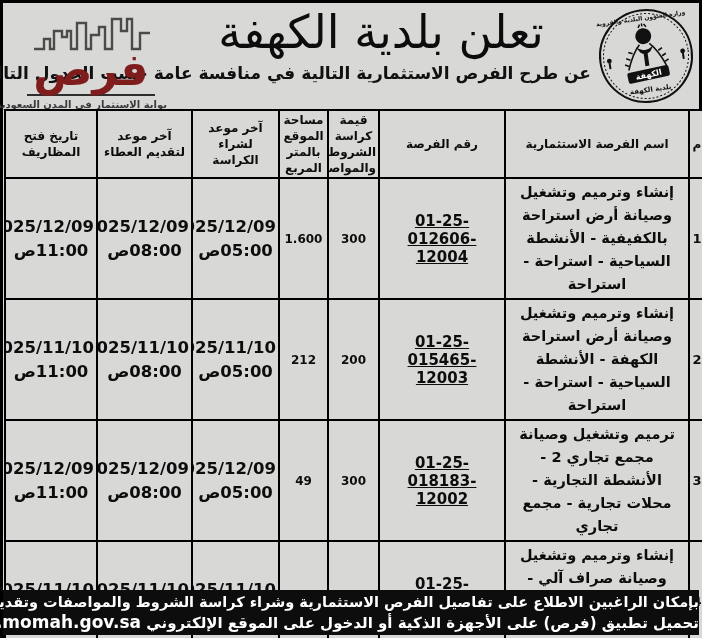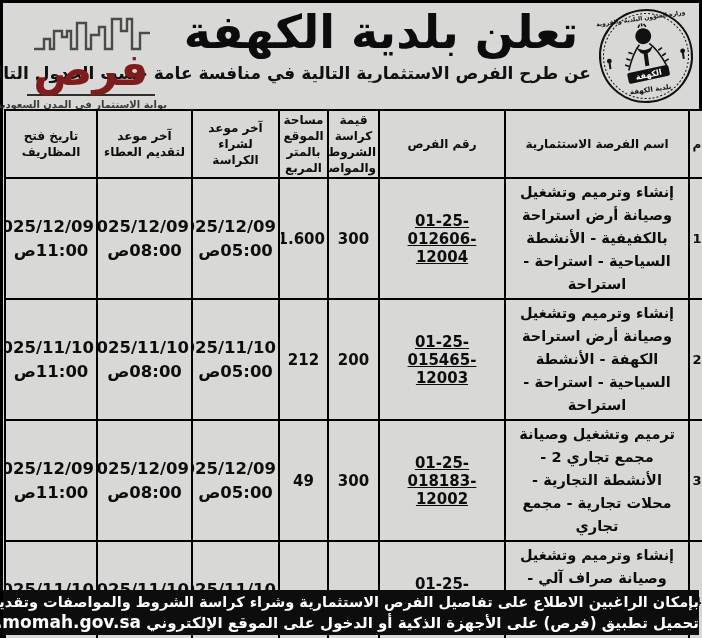--- a/index.html
+++ b/index.html
@@ -9,21 +9,21 @@
     background:#bfbfbf;
   }
   .ad{
     position:relative;width:702px;height:638px;box-sizing:border-box;
     background:#d8d8d6;border:3px solid #000;
   }
   
   .hdr{position:absolute;top:0;left:0;right:0;height:106px;}
   .title-wrap{position:absolute;top:0;right:108px;left:168px;text-align:center;direction:rtl;}
   .title{
-    font-size:46px;font-weight:bold;color:#0c0c0c;line-height:58px;
+    font-size:46px;font-weight:normal;color:#0c0c0c;line-height:58px;
     letter-spacing:-1px;white-space:nowrap;
   }
   .subtitle{
     font-size:17px;font-weight:bold;color:#111;margin-top:2px;white-space:nowrap;
   }
   
   .emblem{position:absolute;top:3px;right:4px;width:98px;height:100px;transform:rotate(-8deg);}
   
   .furas{position:absolute;top:6px;left:12px;width:152px;direction:rtl;text-align:center;}
   .furas .skyline{display:block;margin:0 auto;}
@@ -40,21 +40,21 @@
   }
   .grid th,.grid td{
     border:2px solid #000;background:#d8d8d6;color:#0d0d0d;
     font-weight:bold;text-align:center;vertical-align:middle;
     padding:1px 2px;overflow:hidden;
   }
   .grid th{font-size:12px;line-height:16px;}
   .grid td.c-num{font-size:13px;}
   .grid td.c-name{font-size:14.5px;line-height:23px;padding:2px 9px;}
   .grid td.c-opp{font-size:15px;direction:ltr;text-decoration:underline;}
-  .grid td.c-val,.grid td.c-area{font-size:15px;border-radius:14px;}
+  .grid td.c-val,.grid td.c-area{font-size:12px;border-radius:14px;}
   .grid td.c-date{font-size:16.5px;line-height:24px;}
   tr.hrow{height:56px;}
   tr.r0{height:121px;}
   tr.r1{height:99px;}
   tr.r2{height:99px;}
   tr.r3{height:104px;}
   
   .footer{
     position:absolute;left:0;right:0;bottom:0;height:45px;
     background:#0d0d0d;color:#fff;text-align:center;direction:rtl;
@@ -121,21 +121,21 @@
       <col style="width:51px">
       <col style="width:49px">
       <col style="width:87px">
       <col style="width:95px">
       <col style="width:92px">
     </colgroup>
     <thead>
       <tr class="hrow">
         <th>م</th>
         <th>اسم الفرصة الاستثمارية</th>
-        <th>رقم الفرص</th>
+        <th>رقم الفرصة</th>
         <th>قيمة كراسة الشروط والمواصفات</th>
         <th>مساحة الموقع بالمتر المربع</th>
         <th>آخر موعد لشراء الكراسة</th>
         <th>آخر موعد لتقديم العطاء</th>
         <th>تاريخ فتح المظاريف</th>
       </tr>
     </thead>
     <tbody>
       <tr class="r0">
         <td class="c-num">1</td>

